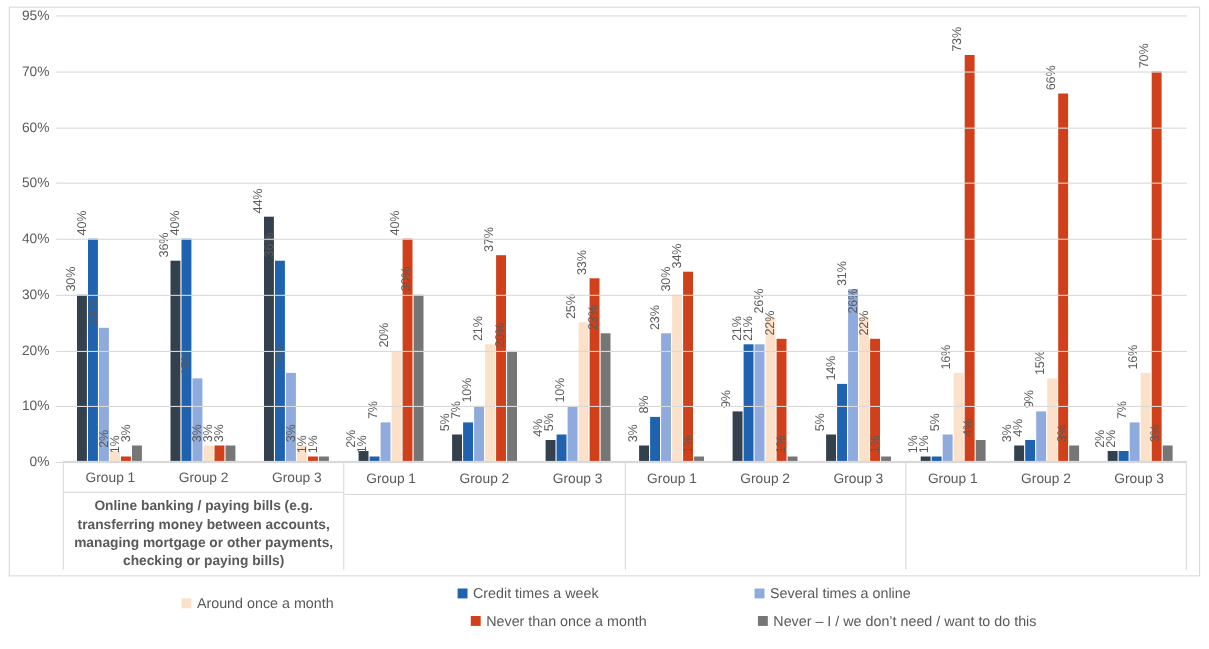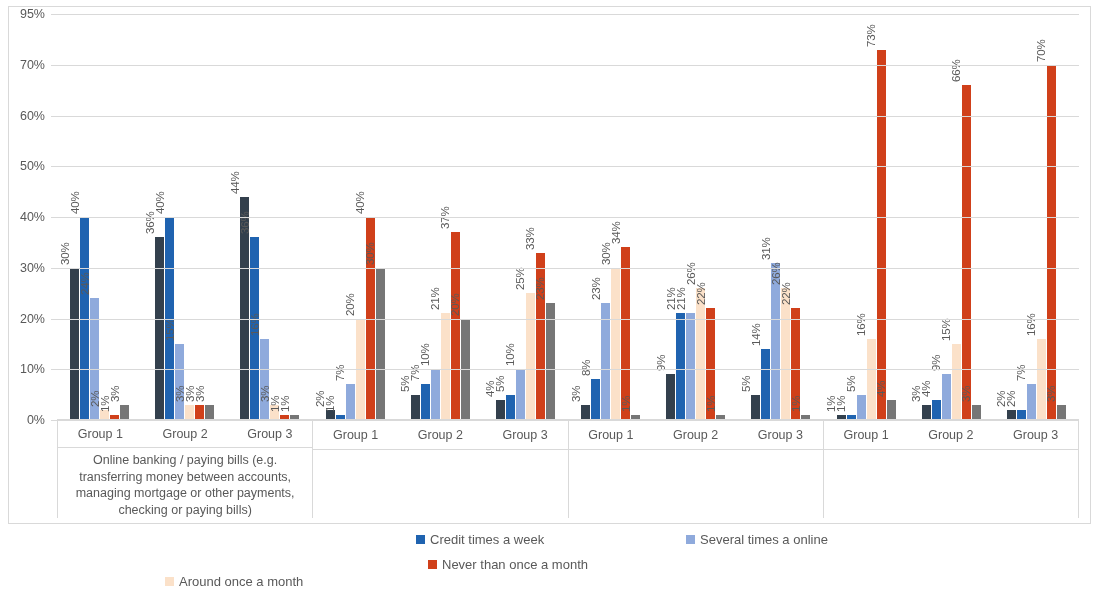--- a/index.html
+++ b/index.html
@@ -134,20 +134,21 @@
     flex:1;
     display:flex;
     align-items:flex-start;
     justify-content:center;
     text-align:center;
     font-size:12.5px;
     line-height:16.5px;
     color:#595959;
     padding:4px 2px 0 2px;
     box-sizing:border-box;
+    font-weight:bold;
   }
 
   
   .legend{
     position:absolute;
     left:0;top:528px;
     width:1099px;height:58px;
   }
   .legend-item{
     position:absolute;
@@ -560,23 +561,27 @@
 
   <div class="legend" id="legend">
       <div class="legend-item" style="left: 416px; top: 4px;">
         <span class="swatch" style="background: rgb(31, 99, 176);"></span>
         <span>Credit times a week</span>
       </div>
       <div class="legend-item" style="left: 686px; top: 4px;">
         <span class="swatch" style="background: rgb(143, 170, 220);"></span>
         <span>Several times a online</span>
       </div>
-      <div class="legend-item" style="left: 165px; top: 46px;">
+      <div class="legend-item" style="left: 165px; top: 13px;">
         <span class="swatch" style="background: rgb(251, 225, 201);"></span>
         <span>Around once a month</span>
       </div>
       <div class="legend-item" style="left: 428px; top: 29px;">
         <span class="swatch" style="background: rgb(208, 64, 26);"></span>
         <span>Never than once a month</span>
       </div>
+      <div class="legend-item" style="left: 689px; top: 29px;">
+        <span class="swatch" style="background: rgb(118, 118, 118);"></span>
+        <span>Never – I / we don’t need / want to do this</span>
+      </div>
     </div>
 
 </div>
 
 </body></html>

